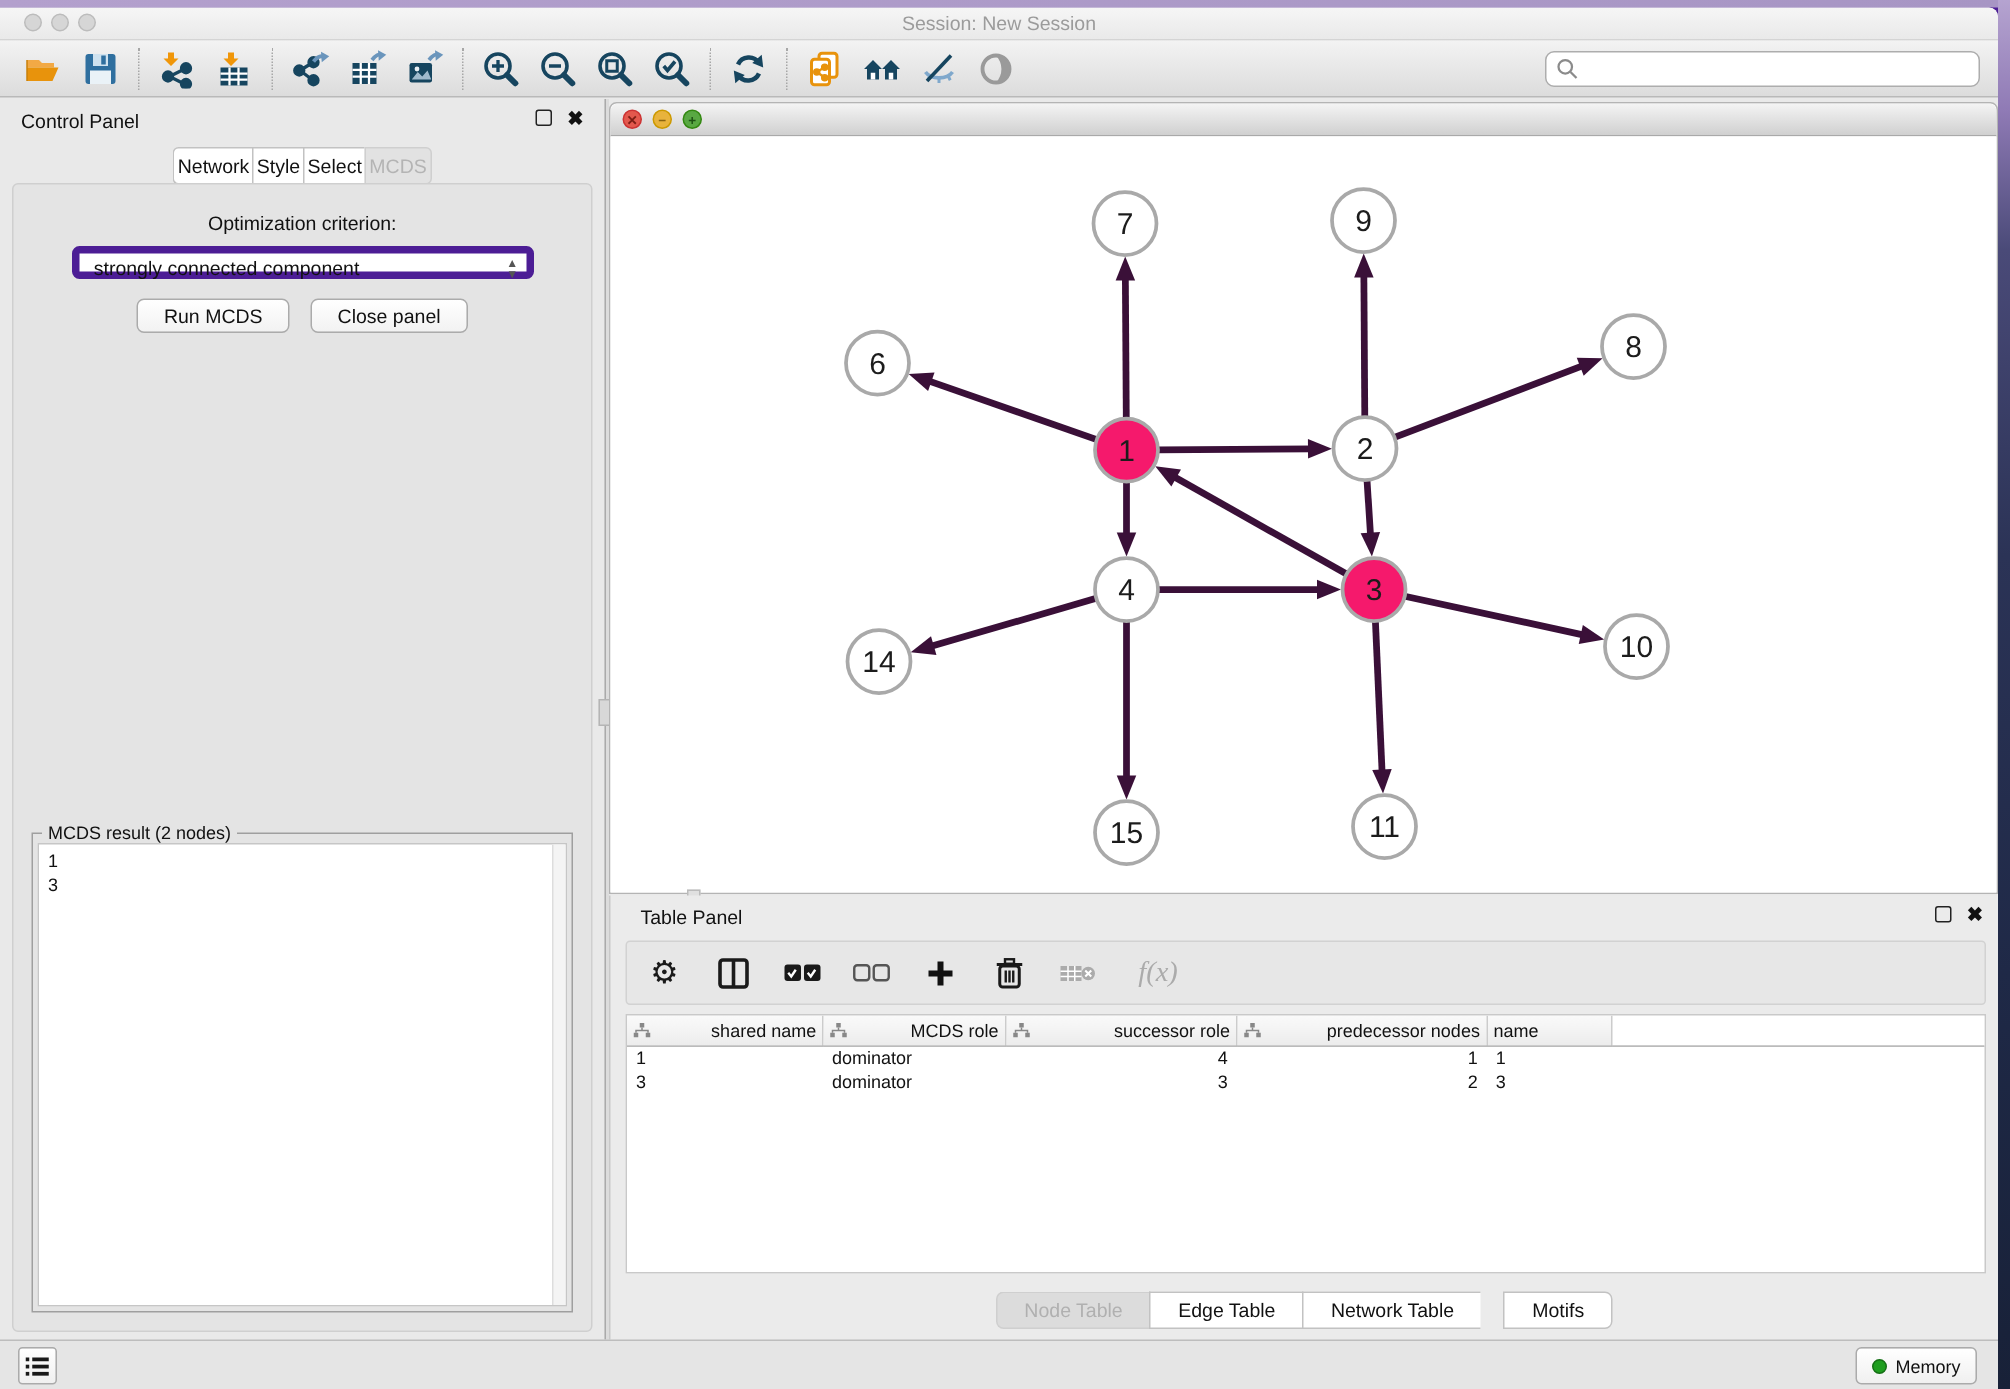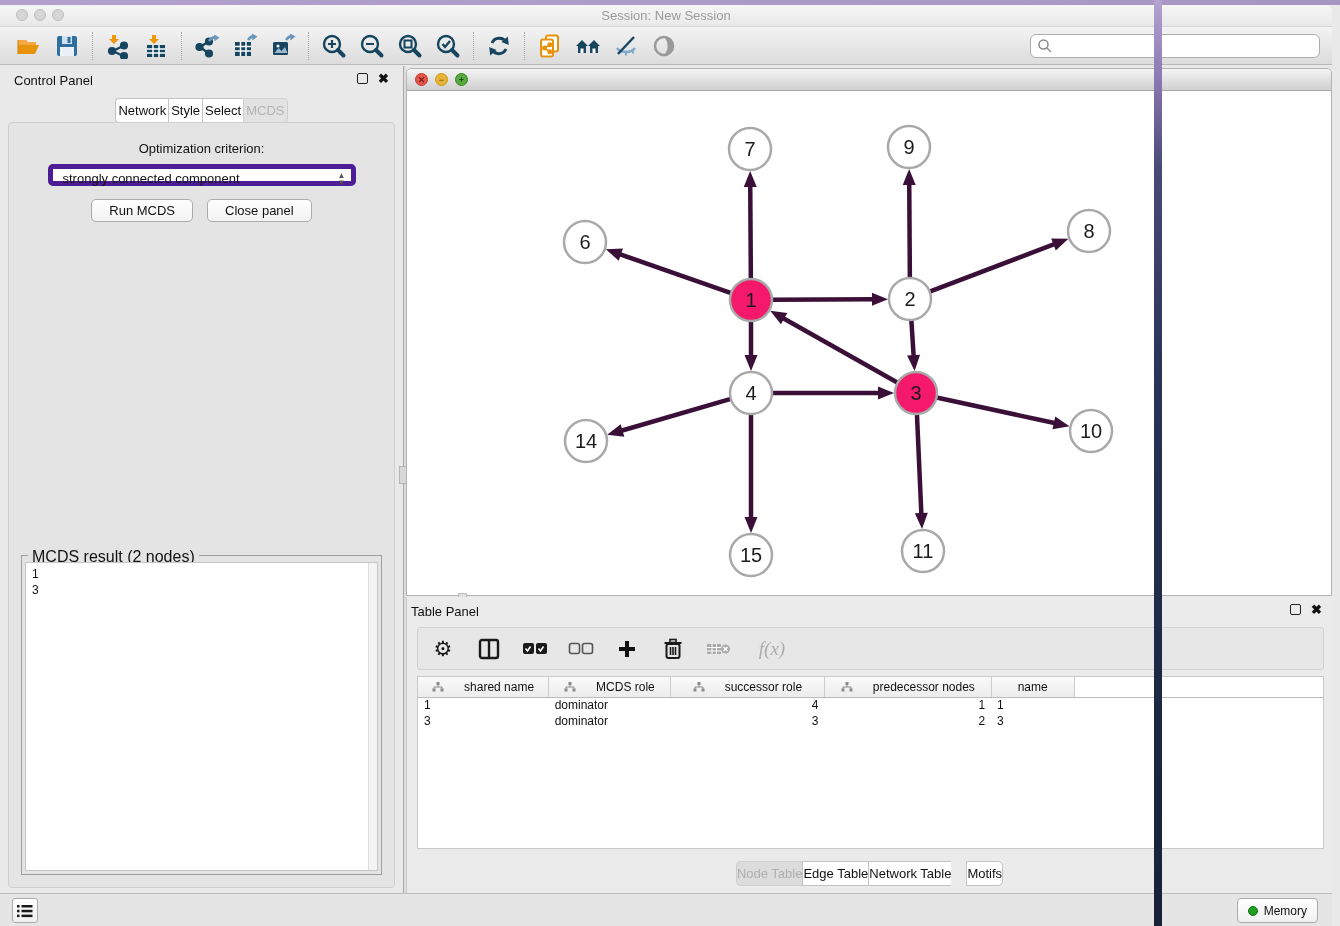--- a/index.html
+++ b/index.html
@@ -1,17 +1,17 @@
 <!DOCTYPE html>
 <html><head>
 <meta charset="utf-8">
 <style>
   * { margin:0; padding:0; box-sizing:border-box; }
   html,body { width:1340px; height:926px; font-family:"Liberation Sans", sans-serif; background:#E9E9E9; overflow:hidden; }
-  .screen { position:relative; width:1162px; height:926px; background:#4c1d95; }
+  .screen { position:relative; width:1340px; height:926px; background:#4c1d95; }
 
   
   .desktop-top { position:absolute; left:0; top:0; width:1340px; height:5px; background:linear-gradient(90deg,#b3a0cd,#a795c4); }
   .desktop-right { position:absolute; right:0; top:0; width:8px; height:926px;
       background:linear-gradient(180deg,#b5a3d0 0%,#8f7ab5 8%,#4a4a78 18%,#2b3356 40%,#1f2947 70%,#182138 100%); }
 
   .app { position:absolute; left:0; top:5px; width:1332px; height:921px; background:#E9E9E9; border-top-right-radius:6px; overflow:hidden; }
 
   
   .titlebar { position:relative; height:22px; background:linear-gradient(#f6f6f6,#e9e9e9); border-bottom:1px solid #d4d4d4; }
@@ -40,21 +40,21 @@
   .cp-tab:first-child { border-radius:4px 0 0 4px; }
   .cp-tab:last-child { border-right:1px solid #c9c9c9; border-radius:0 4px 4px 0; }
   .cp-tab.selected { background:#e2e2e2; color:#b4b4b4; border-color:#cfcfcf; }
   .cp-content { position:absolute; left:8px; right:8px; top:56px; bottom:8px; background:#E4E4E4; border:1px solid #cfcfcf; border-radius:4px; }
   .opt-label { text-align:center; font-size:13px; color:#111; margin-top:18px; }
   .criterion { position:relative; margin:8px auto 0; width:308px; height:22px; background:#fff; border:5px solid #4c1d95; border-radius:5px; font-size:13px; color:#111; padding:2px 22px 0 10px; }
   .stepper { position:absolute; right:5px; top:3px; display:flex; flex-direction:column; line-height:7px; font-size:8px; color:#555; }
   .btn-row { display:flex; justify-content:center; gap:14px; margin-top:13px; }
   .aq-btn { font-size:13px; color:#111; background:linear-gradient(#ffffff,#f2f2f2); border:1px solid #ababab; border-radius:5px; padding:3px 17px; }
   .result-box { position:absolute; left:4px; right:4px; top:432px; bottom:4px; border:1px solid #9f9f9f; margin:0 8px 8px 8px; }
-  .result-legend { position:absolute; top:-8px; left:6px; background:#E4E4E4; padding:0 4px; font-size:16px; color:#111; }
+  .result-legend { position:absolute; top:-8px; left:6px; background:#E4E4E4; padding:0 4px; font-size:12px; color:#111; }
   .result-area { position:absolute; left:3px; right:3px; top:6px; bottom:3px; background:#fff; border:1px solid #c6c6c6; font-size:12px; color:#111; padding:3px 0 0 6px; line-height:16px; }
   .result-scroll { position:absolute; right:0; top:0; bottom:0; width:9px; background:#f4f4f4; border-left:1px solid #ddd; }
 
   
   .v-split { position:absolute; left:403px; top:0; width:3px; height:830px; background:#dcdcdc; border-left:1px solid #aaa; }
   .v-grip { position:absolute; left:399px; top:400px; width:8px; height:18px; background:#d8d8d8; border:1px solid #b5b5b5; }
 
   
   .net-window { position:absolute; left:406px; top:2px; width:926px; height:528px; background:#fff; border:1px solid #b4b4b4; border-radius:5px 5px 0 0; }
   .net-title { position:relative; height:22px; background:linear-gradient(#f4f4f4,#d0d0d0); border-bottom:1px solid #a9a9a9; border-radius:5px 5px 0 0; }
@@ -72,24 +72,24 @@
   
   .table-panel { position:absolute; left:406px; top:531px; width:926px; height:299px; background:#EBEBEB; border-left:1px solid #c9c9c9; }
   .tp-toolbar { position:absolute; left:10px; right:8px; top:30px; height:43px; background:#E7E7E7; border:1px solid #d2d2d2; border-radius:3px; display:flex; align-items:center; padding-left:12px; gap:20px; }
   .tp-ico { display:flex; align-items:center; justify-content:center; width:26px; height:26px; background:transparent; border:none; }
   .gear { font-size:21px; color:#1a1a1a; line-height:22px; }
   .fx { font-family:"Liberation Serif", serif; font-style:italic; font-size:19px; color:#ababab; }
   .tp-table { position:absolute; left:10px; right:8px; top:79px; bottom:47px; background:#fff; border:1px solid #c9c9c9; overflow:hidden; }
   table.grid { border-collapse:collapse; font-size:12px; table-layout:fixed; }
   table.grid th { background:linear-gradient(#fafafa,#ececec); border-right:1px solid #ccc; border-bottom:1px solid #bbb; font-weight:normal; color:#111; height:20px; padding:0 4px; white-space:nowrap; overflow:hidden; }
   table.grid td { height:16px; padding:0 6px; color:#111; white-space:nowrap; overflow:hidden; }
-  .th-inner { display:flex; align-items:center; justify-content:center; gap:20px; }
+  .th-inner { display:flex; align-items:center; justify-content:space-between; gap:20px; }
   td.num { text-align:right; }
   .tp-tabs { position:absolute; left:0; right:0; bottom:10px; display:flex; justify-content:center; }
-  .tp-tab { font-size:13px; padding:4px 0; background:#fff; border:1px solid #c2c2c2; border-right:none; color:#111; }
+  .tp-tab { font-size:13px; padding:4px 18px; background:#fff; border:1px solid #c2c2c2; border-right:none; color:#111; }
   .tp-tab:first-child { border-radius:5px 0 0 5px; }
   .tp-tab:last-child { border-right:1px solid #c2c2c2; border-radius:0 5px 5px 0;margin-left:15px; }
   .tp-tab.selected { background:#dcdcdc; color:#b0b0b0; border-color:#cfcfcf; }
 
   
   .statusbar { position:absolute; left:0; bottom:0; width:1332px; height:33px; background:#E5E5E5; border-top:1px solid #bdbdbd; }
   .list-btn { position:absolute; left:12px; top:4px; width:26px; height:25px; background:linear-gradient(#fff,#f0f0f0); border:1px solid #ababab; border-radius:3px; display:flex; align-items:center; justify-content:center; }
   .memory-btn { position:absolute; right:14px; top:4px; height:25px; background:linear-gradient(#fff,#f0f0f0); border:1px solid #ababab; border-radius:4px; display:flex; align-items:center; gap:6px; padding:0 10px; font-size:12px; color:#111; }
   .mem-dot { width:10px; height:10px; border-radius:50%; background:#1f9e1f; border:1px solid #157015; }
 
@@ -372,21 +372,21 @@
             <circle cx="344" cy="464" r="21" fill="#FFFFFF" stroke="#A9A9A9" stroke-width="2.5"></circle>
             <text x="344" y="471" text-anchor="middle" font-size="20" fill="#1C1C1C">15</text>
             <circle cx="516" cy="460" r="21" fill="#FFFFFF" stroke="#A9A9A9" stroke-width="2.5"></circle>
             <text x="516" y="467" text-anchor="middle" font-size="20" fill="#1C1C1C">11</text>
           </svg>
       </div>
 
       <div class="h-grip"></div>
 
       <div class="table-panel">
-        <div class="panel-head" style="padding-left:4px;">
+        <div class="panel-head" style="padding-left:20px;">
           <span>Table Panel</span>
           <span class="panel-head-icons" style="right:10px;">
             <span class="float-box"></span>
             <span class="close-x">✖</span>
           </span>
         </div>
 
         <div class="tp-toolbar">
           <button class="tp-ico">
               <span class="gear">⚙</span>

